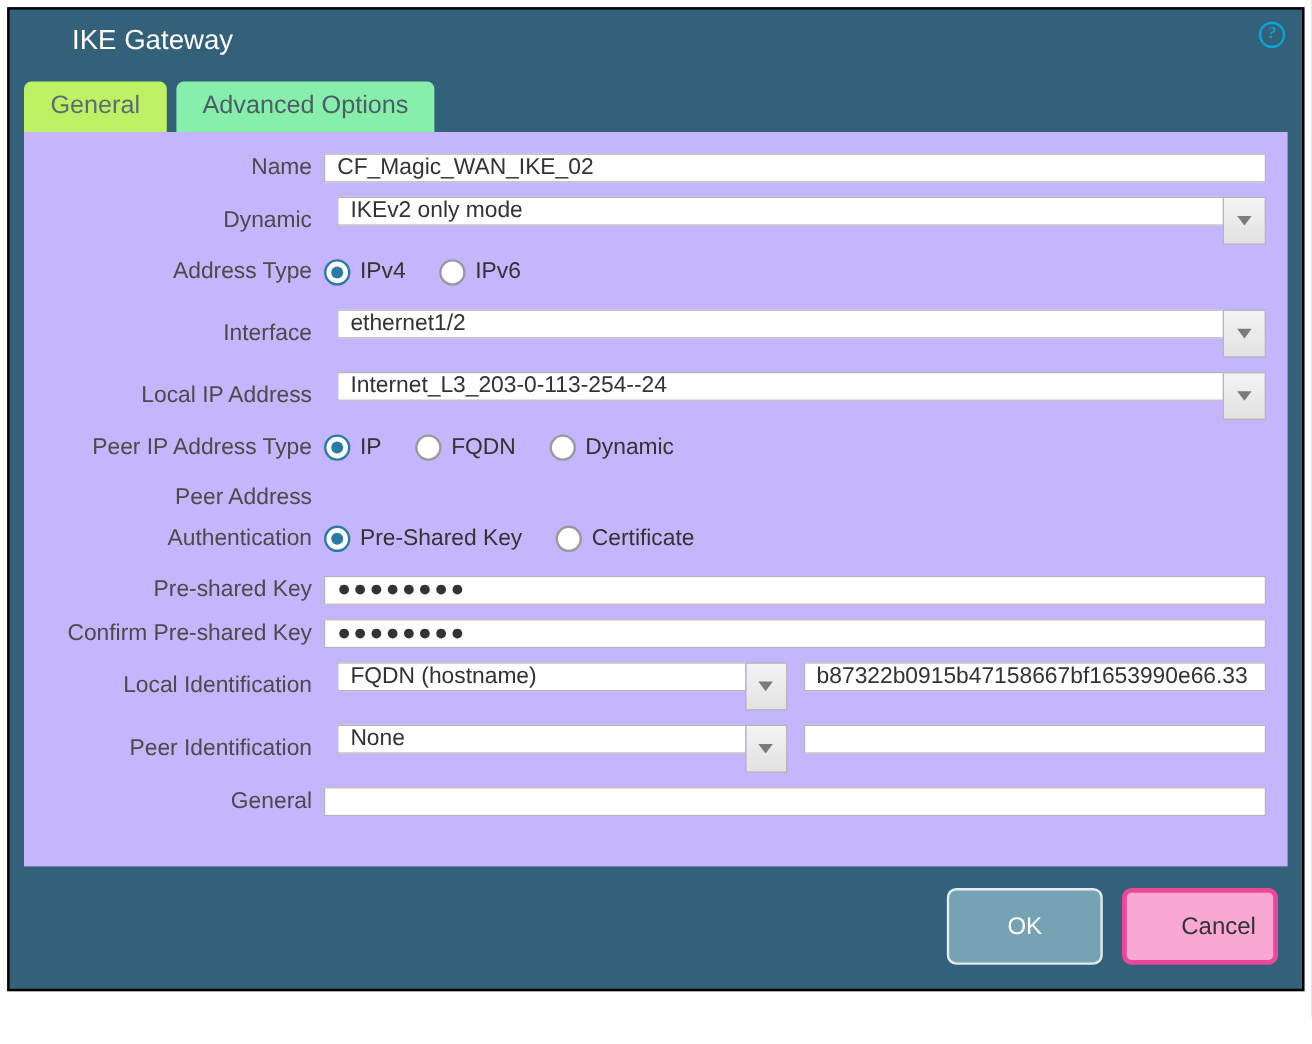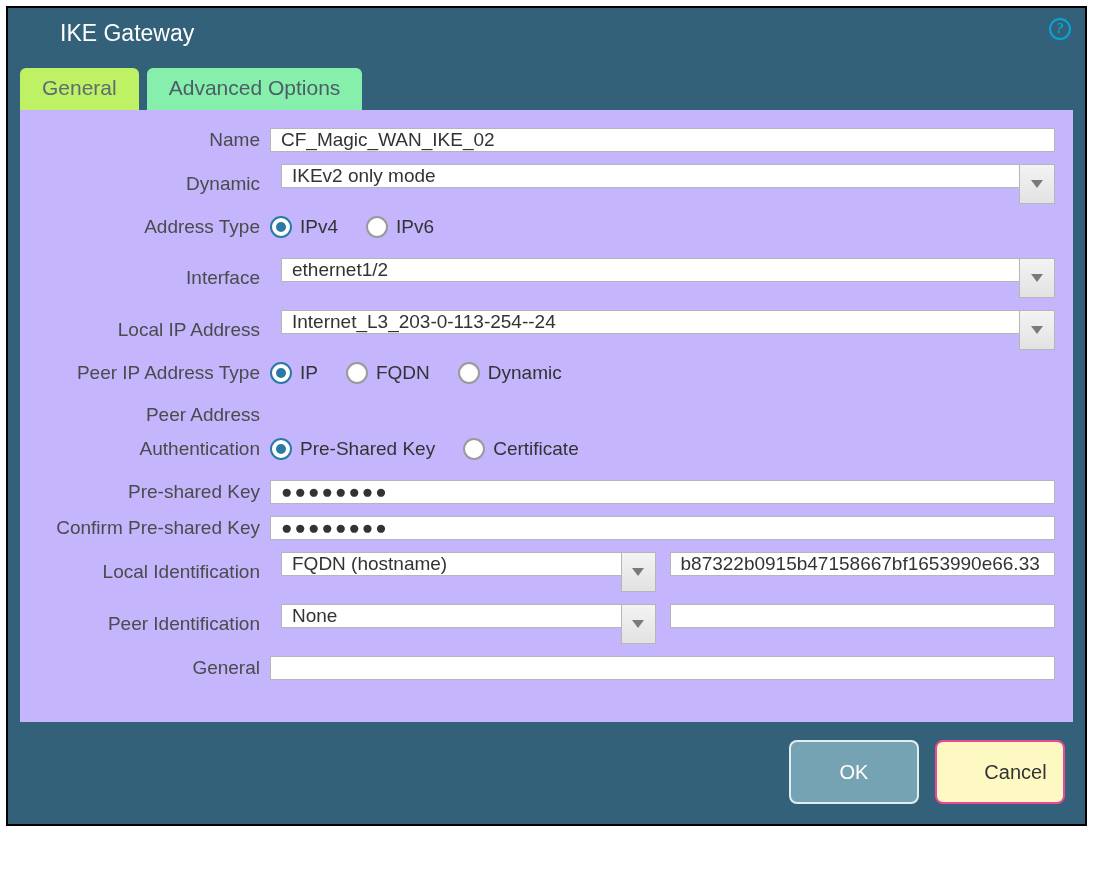--- a/index.html
+++ b/index.html
@@ -155,23 +155,23 @@
     cursor:pointer;
     display:flex;
     align-items:center;
     justify-content:center;
   }
   .btn.primary {
     background:#75a3b3;
     color:#fff;
   }
   .btn.secondary {
-    background:#fef9c3;
+    background:#f9a8d4;
     color:#333;
-    border:2px solid #ec4899;
+    border:4px solid #ec4899;
     padding-left:31px;
   }
   .pw-dots {
     letter-spacing:2px;
   }
 </style>
 </head>
 <body>
 
 <div class="window">

